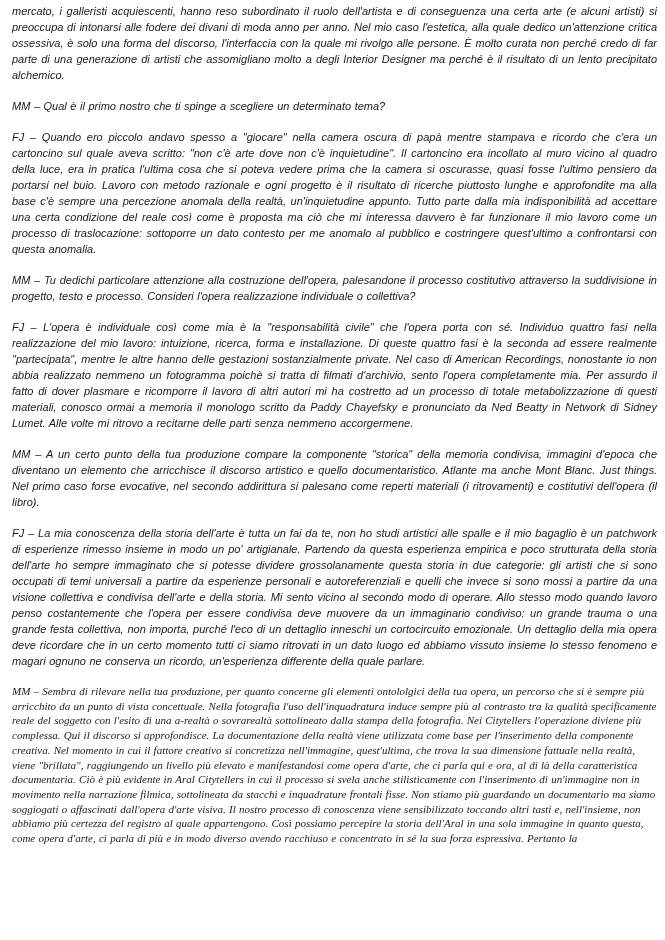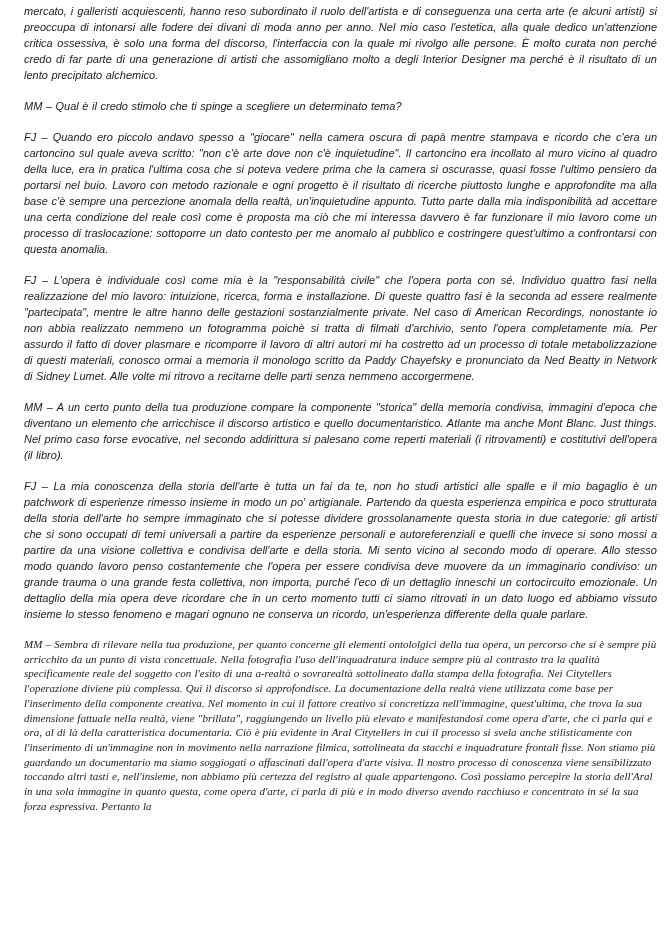--- a/index.html
+++ b/index.html
@@ -19,21 +19,21 @@
     height: 940px;
     padding: 3px 8px 0 8px;
     background: #ffffff;
   }
   .interview-text {
     color: #1b1b1b;
     font-style: italic;
     font-size: 11px;
   }
   .para {
-    margin: 0 0 15px 16px;
+    margin: 0 0 15px 4px;
     line-height: 16px;
     word-spacing: 0.5px;
   }
   .para.align-justify {
     text-align: justify;
   }
   .para.align-left {
     text-align: left;
     line-height: 14.7px;
   }
@@ -41,20 +41,21 @@
     margin-bottom: 0;
     font-family: Liberation Serif, serif;
   }
 </style>
 </head>
 <body>
 
 <div class="page">
   <div class="interview-text">
       <p class="para align-justify">mercato, i galleristi acquiescenti, hanno reso subordinato il ruolo dell'artista e di conseguenza una certa arte (e alcuni artisti) si preoccupa di intonarsi alle fodere dei divani di moda anno per anno. Nel mio caso l'estetica, alla quale dedico un'attenzione critica ossessiva, è solo una forma del discorso, l'interfaccia con la quale mi rivolgo alle persone. È molto curata non perché credo di far parte di una generazione di artisti che assomigliano molto a degli Interior Designer ma perché è il risultato di un lento precipitato alchemico.</p>
-      <p class="para align-justify">MM – Qual è il credo stimolo che ti spinge a scegliere un determinato tema?</p>
+      <p class="para align-justify">MM – Qual è il primo nostro che ti spinge a scegliere un determinato tema?</p>
       <p class="para align-justify">FJ – Quando ero piccolo andavo spesso a "giocare" nella camera oscura di papà mentre stampava e ricordo che c'era un cartoncino sul quale aveva scritto: "non c'è arte dove non c'è inquietudine". Il cartoncino era incollato al muro vicino al quadro della luce, era in pratica l'ultima cosa che si poteva vedere prima che la camera si oscurasse, quasi fosse l'ultimo pensiero da portarsi nel buio. Lavoro con metodo razionale e ogni progetto è il risultato di ricerche piuttosto lunghe e approfondite ma alla base c'è sempre una percezione anomala della realtà, un'inquietudine appunto. Tutto parte dalla mia indisponibilità ad accettare una certa condizione del reale così come è proposta ma ciò che mi interessa davvero è far funzionare il mio lavoro come un processo di traslocazione: sottoporre un dato contesto per me anomalo al pubblico e costringere quest'ultimo a confrontarsi con questa anomalia.</p>
+      <p class="para align-justify">MM – Tu dedichi particolare attenzione alla costruzione dell'opera, palesandone il processo costitutivo attraverso la suddivisione in progetto, testo e processo. Consideri l'opera realizzazione individuale o collettiva?</p>
       <p class="para align-justify">FJ – L'opera è individuale così come mia è la "responsabilità civile" che l'opera porta con sé. Individuo quattro fasi nella realizzazione del mio lavoro: intuizione, ricerca, forma e installazione. Di queste quattro fasi è la seconda ad essere realmente "partecipata", mentre le altre hanno delle gestazioni sostanzialmente private. Nel caso di American Recordings, nonostante io non abbia realizzato nemmeno un fotogramma poichè si tratta di filmati d'archivio, sento l'opera completamente mia. Per assurdo il fatto di dover plasmare e ricomporre il lavoro di altri autori mi ha costretto ad un processo di totale metabolizzazione di questi materiali, conosco ormai a memoria il monologo scritto da Paddy Chayefsky e pronunciato da Ned Beatty in Network di Sidney Lumet. Alle volte mi ritrovo a recitarne delle parti senza nemmeno accorgermene.</p>
       <p class="para align-justify">MM – A un certo punto della tua produzione compare la componente "storica" della memoria condivisa, immagini d'epoca che diventano un elemento che arricchisce il discorso artistico e quello documentaristico. Atlante ma anche Mont Blanc. Just things. Nel primo caso forse evocative, nel secondo addirittura si palesano come reperti materiali (i ritrovamenti) e costitutivi dell'opera (il libro).</p>
       <p class="para align-justify">FJ – La mia conoscenza della storia dell'arte è tutta un fai da te, non ho studi artistici alle spalle e il mio bagaglio è un patchwork di esperienze rimesso insieme in modo un po' artigianale. Partendo da questa esperienza empirica e poco strutturata della storia dell'arte ho sempre immaginato che si potesse dividere grossolanamente questa storia in due categorie: gli artisti che si sono occupati di temi universali a partire da esperienze personali e autoreferenziali e quelli che invece si sono mossi a partire da una visione collettiva e condivisa dell'arte e della storia. Mi sento vicino al secondo modo di operare. Allo stesso modo quando lavoro penso costantemente che l'opera per essere condivisa deve muovere da un immaginario condiviso: un grande trauma o una grande festa collettiva, non importa, purché l'eco di un dettaglio inneschi un cortocircuito emozionale. Un dettaglio della mia opera deve ricordare che in un certo momento tutti ci siamo ritrovati in un dato luogo ed abbiamo vissuto insieme lo stesso fenomeno e magari ognuno ne conserva un ricordo, un'esperienza differente della quale parlare.</p>
       <p class="para align-left">MM – Sembra di rilevare nella tua produzione, per quanto concerne gli elementi ontololgici della tua opera, un percorso che si è sempre più arricchito da un punto di vista concettuale. Nella fotografia l'uso dell'inquadratura induce sempre più al contrasto tra la qualità specificamente reale del soggetto con l'esito di una a-realtà o sovrarealtà sottolineato dalla stampa della fotografia. Nei Citytellers l'operazione diviene più complessa. Qui il discorso si approfondisce. La documentazione della realtà viene utilizzata come base per l'inserimento della componente creativa. Nel momento in cui il fattore creativo si concretizza nell'immagine, quest'ultima, che trova la sua dimensione fattuale nella realtà, viene "brillata", raggiungendo un livello più elevato e manifestandosi come opera d'arte, che ci parla qui e ora, al di là della caratteristica documentaria. Ciò è più evidente in Aral Citytellers in cui il processo si svela anche stilisticamente con l'inserimento di un'immagine non in movimento nella narrazione filmica, sottolineata da stacchi e inquadrature frontali fisse. Non stiamo più guardando un documentario ma siamo soggiogati o affascinati dall'opera d'arte visiva. Il nostro processo di conoscenza viene sensibilizzato toccando altri tasti e, nell'insieme, non abbiamo più certezza del registro al quale appartengono. Così possiamo percepire la storia dell'Aral in una sola immagine in quanto questa, come opera d'arte, ci parla di più e in modo diverso avendo racchiuso e concentrato in sé la sua forza espressiva. Pertanto la</p>
     </div>
 </div>
 
 </body></html>

